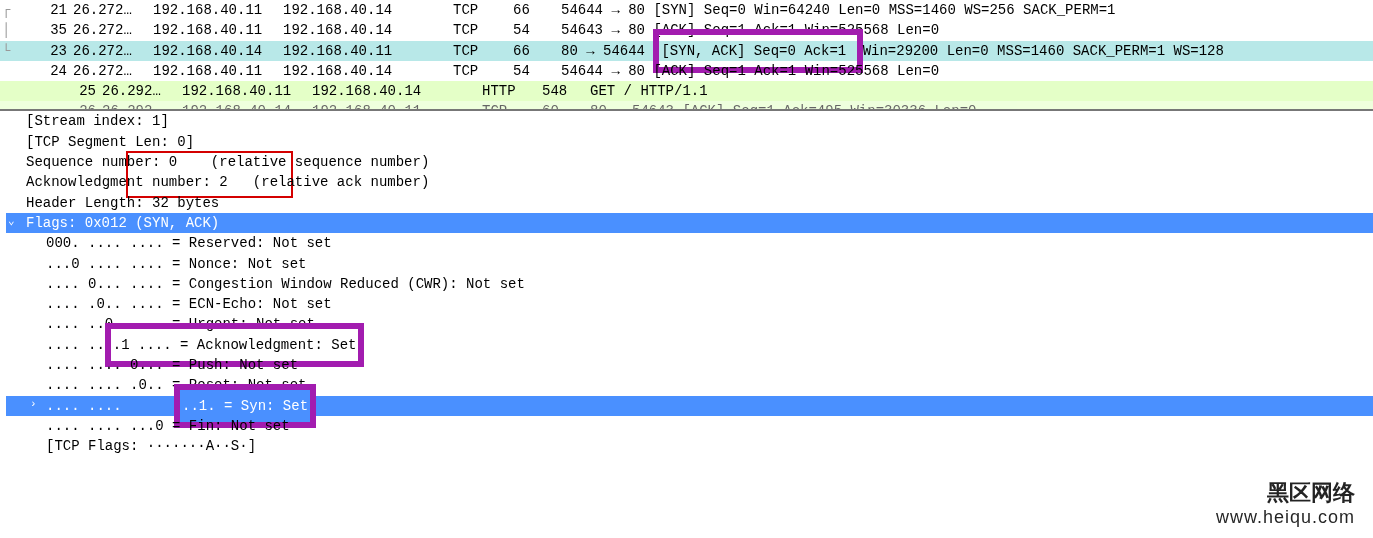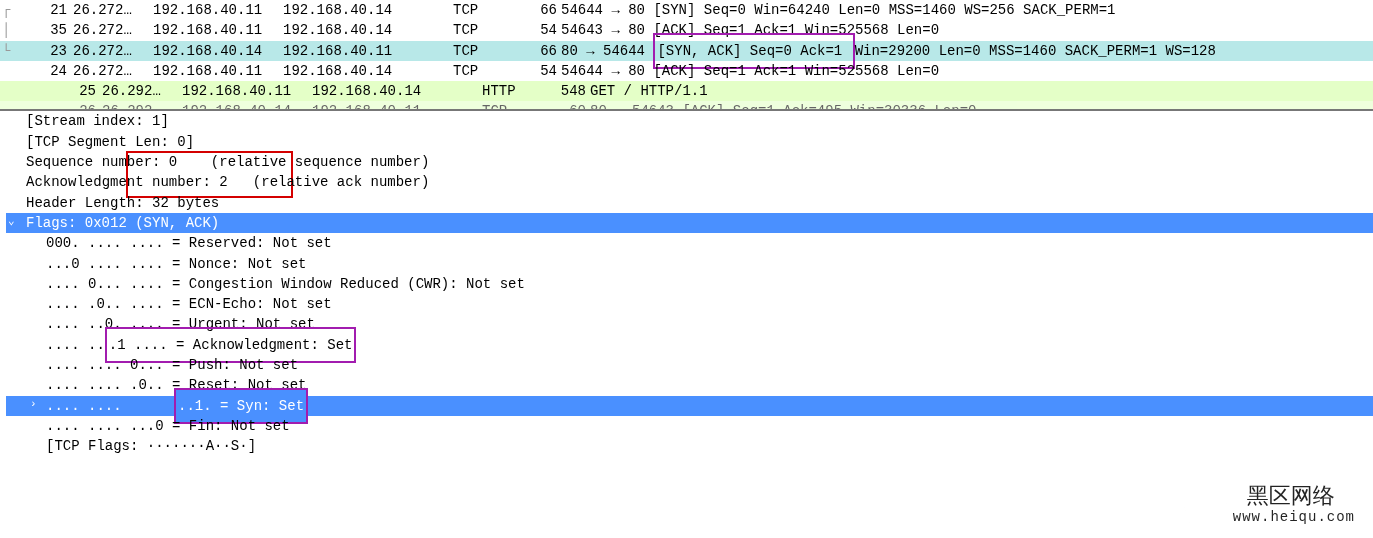--- a/index.html
+++ b/index.html
@@ -6,37 +6,37 @@
   .packet-list{border-bottom:2px solid #777;}
   .pkt-row{display:flex;white-space:pre;}
   .pkt-row.http{background:#e4ffc7;padding-left:29px;}
   .pkt-row.sel{background:#b8e8e8;}
   .pkt-row.cut{height:8px;overflow:hidden;opacity:.6;}
   .c-no{width:55px;text-align:right;padding-right:6px;}
   .c-time{width:80px;}
   .c-src{width:130px;}
   .c-dst{width:170px;}
   .c-proto{width:60px;}
-  .c-len{width:44px;text-align:right;}
+  .c-len{width:44px;}
   .c-info{flex:1;padding-left:4px;position:relative;}
   .tree-gutter{width:12px;color:#999;display:inline-block;text-align:center;}
-  .box-inline{border:2px solid #a21caf;padding:8px 2px;}
+  .box-inline{border:6px solid #a21caf;padding:8px 2px;}
   .details{padding-left:6px;}
   .details .ln{white-space:pre;position:relative;}
   .indent1{padding-left:20px;font-family:Liberation Mono, monospace;}
   .indent2{padding-left:40px;}
   .twisty{position:absolute;left:2px;top:1px;font-size:11px;color:#555;user-select:none;}
   .twisty2{position:absolute;left:24px;top:1px;font-size:11px;color:#555;user-select:none;}
   .hl{background:#4a90ff;color:#fff;display:block;}
   .hl .twisty,.hl .twisty2{color:#fff;}
   .seq-box{position:absolute;border:2px solid #d40000;pointer-events:none;}
   .watermark{position:absolute;right:18px;bottom:8px;display:flex;align-items:center;opacity:.92;}
   .watermark .mush{width:56px;height:48px;background:radial-gradient(ellipse at 50% 35%, #fff 0 55%, #0000 56%), radial-gradient(circle at 50% 75%, #fff 0 35%, #0000 36%);border-radius:40% 40% 50% 50%;}
-  .watermark .txt{font-family:"Microsoft YaHei",sans-serif;font-size:22px;font-weight:400;line-height:1.05;margin-left:14px;color:#111;}
-  .watermark .url{font-family:Liberation Mono, monospace;font-size:14px;letter-spacing:1px;color:#111;}
+  .watermark .txt{font-family:"Microsoft YaHei",sans-serif;font-size:22px;font-weight:700;line-height:1.05;margin-left:14px;color:#111;text-align:right;}
+  .watermark .url{font-family:Liberation Sans, sans-serif;font-size:18px;letter-spacing:1px;color:#111;}
 </style>
 </head>
 <body>
 
 <div class="packet-list">
   <div class="pkt-row">
     <span class="tree-gutter">┌</span>
     <span class="c-no">21</span>
     <span class="c-time">26.272…</span>
     <span class="c-src">192.168.40.11</span>

